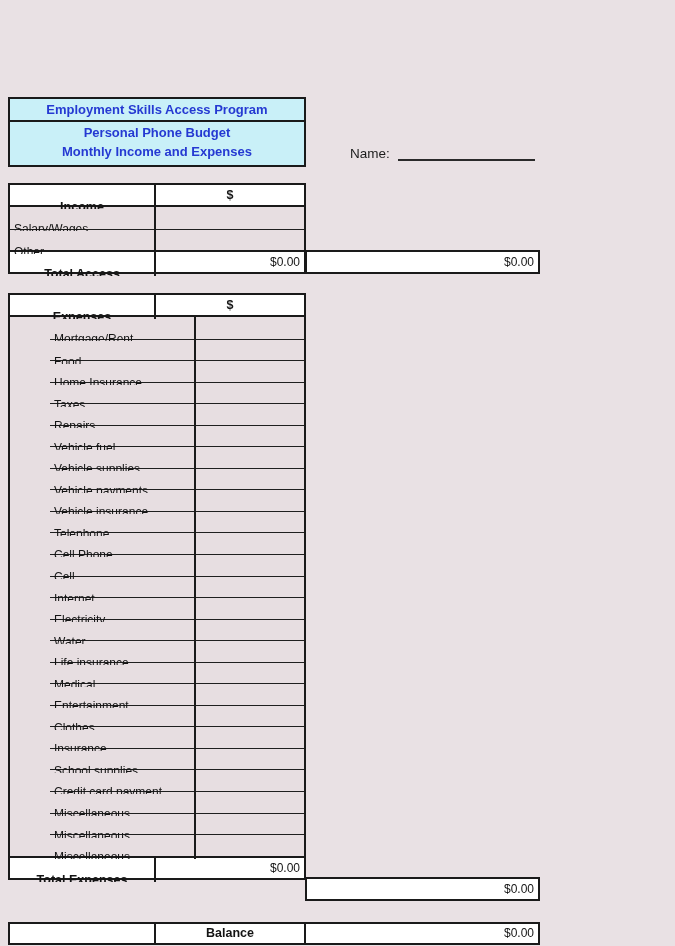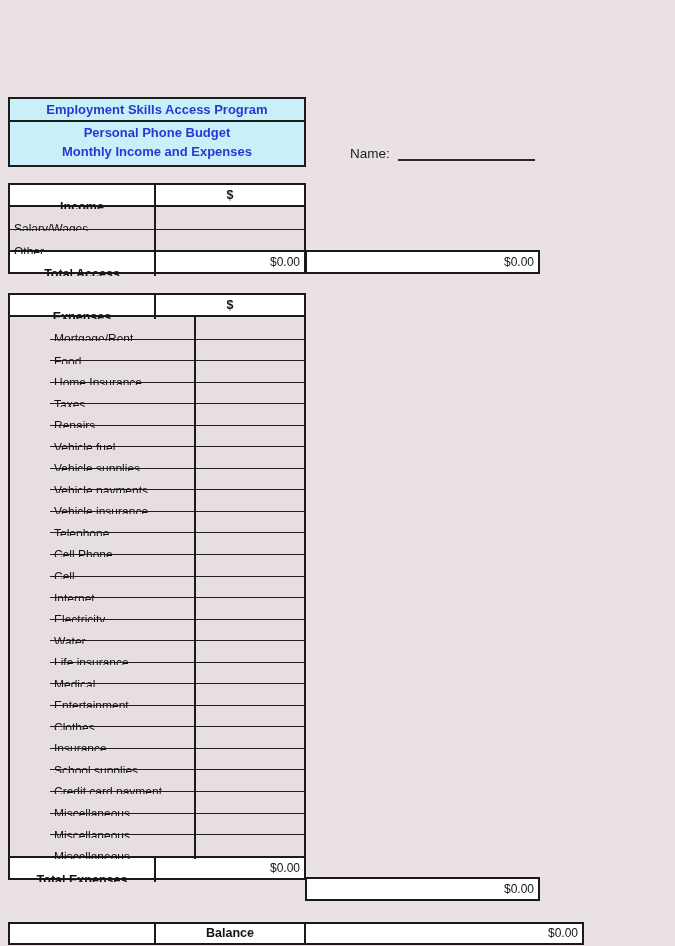--- a/index.html
+++ b/index.html
@@ -79,21 +79,21 @@
   .side-cell{
     position:absolute;left:305px;width:235px;height:24px;
     box-sizing:border-box;border:2px solid #1a1a1a;background:#ffffff;
     font-size:12px;text-align:right;line-height:20px;padding:0 4px;color:#141414;
   }
   .side-income{top:250px;}
   .side-exp{top:877px;}
 
   
   .balance-row{
-    position:absolute;left:8px;top:922px;width:576px;height:23px;
+    position:absolute;left:8px;top:922px;width:532px;height:23px;
     box-sizing:border-box;border:2px solid #1a1a1a;background:#ffffff;
     display:flex;font-size:12px;color:#141414;
   }
   .balance-row .bc1{
     box-sizing:border-box;width:146px;border-right:2px solid #1a1a1a;
   }
   .balance-row .bc2{
     box-sizing:border-box;width:150px;border-right:2px solid #1a1a1a;
     font-weight:bold;text-align:center;line-height:19px;font-size:12.5px;
   }

